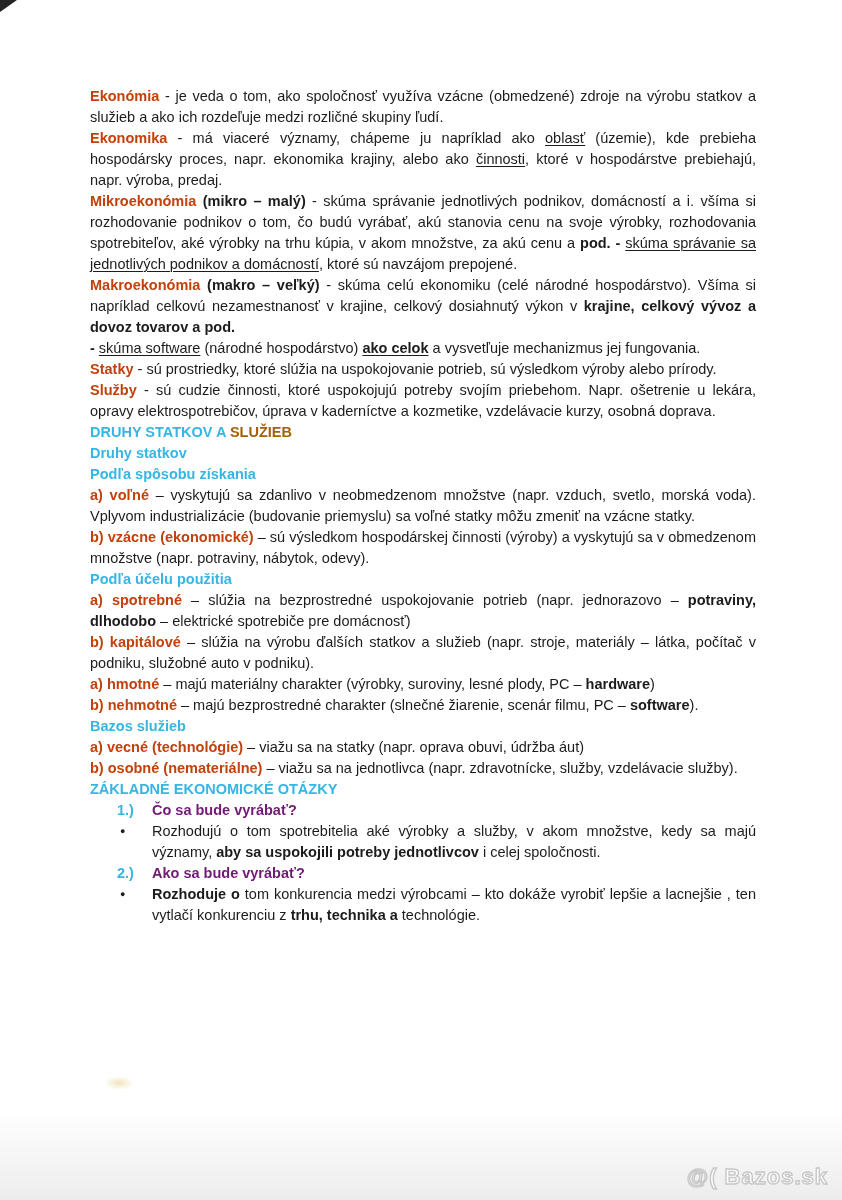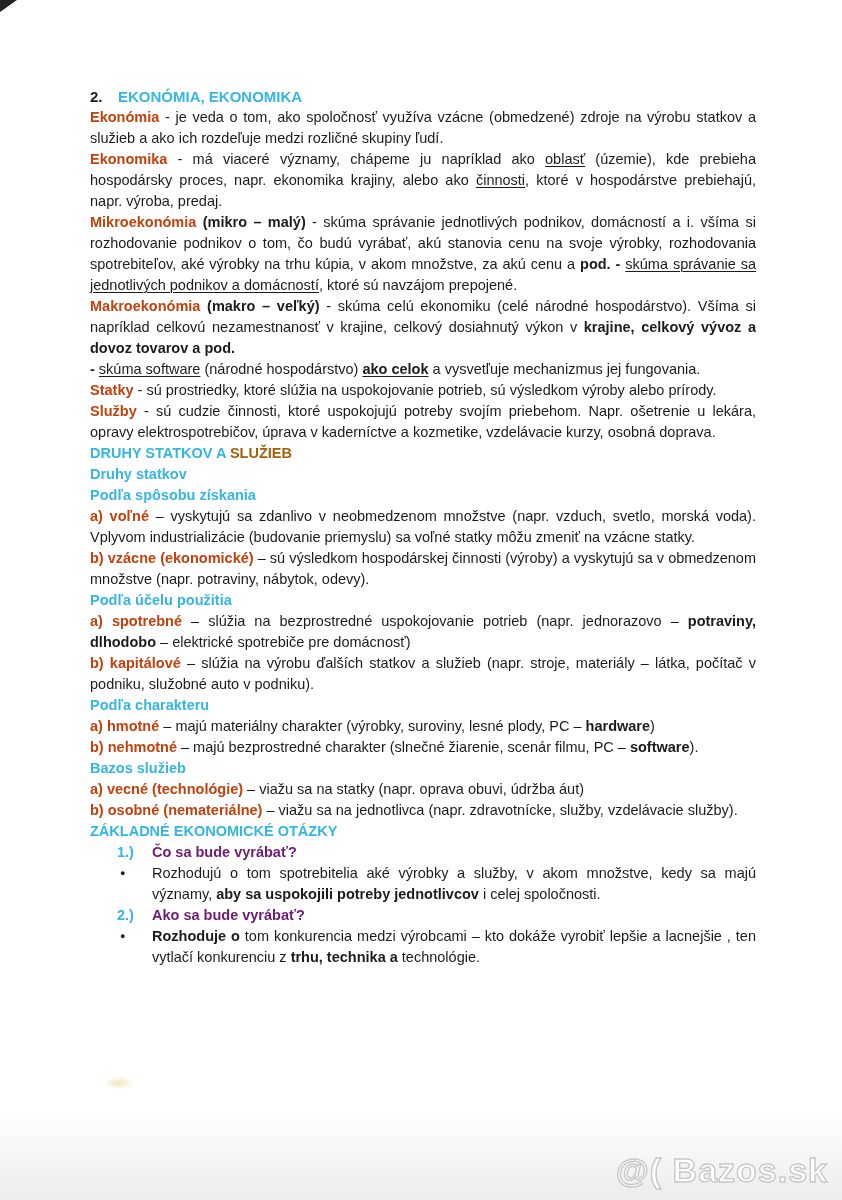--- a/index.html
+++ b/index.html
@@ -19,41 +19,38 @@
   .u{text-decoration:underline;text-underline-offset:2px;text-decoration-thickness:1.4px;}
   .bu{font-weight:700;text-decoration:underline;text-underline-offset:2px;text-decoration-thickness:1.4px;}
   .h{color:#35b6e3;font-weight:700;text-align:left !important;}
   .h-light{color:#a16207;}
   .qrow{display:flex;margin-left:27px;}
   .qnum{flex:none;width:35px;color:#35b6e3;font-weight:700;}
   .qtext{color:#701a75;font-weight:700;}
   .brow{display:flex;}
   .bmark{flex:none;width:32px;margin-left:30px;font-size:9px;line-height:21px;color:#1c1c1c;}
   .btext{flex:1;text-align:justify;}
-  .watermark{position:absolute;right:14px;bottom:10px;font-size:34px;font-weight:700;
+  .watermark{position:absolute;right:14px;bottom:10px;font-size:22px;font-weight:700;
              letter-spacing:1px;color:#ffffff;-webkit-text-stroke:1.4px #c6c6c6;opacity:.95;}
   .corner-artifact{position:absolute;top:0;left:0;width:17px;height:12px;background:#232323;
                    clip-path:polygon(0 0,100% 0,0 100%);}
   .speck-artifact{position:absolute;left:104px;top:1076px;width:30px;height:14px;
                   background:radial-gradient(ellipse,rgba(225,205,120,.5),rgba(225,205,120,0) 70%);}
   .bottom-shade{position:absolute;left:0;right:0;bottom:0;height:88px;pointer-events:none;
                 background:linear-gradient(to bottom,rgba(130,130,130,0) 0%,rgba(130,130,130,0.15) 100%);}
 </style>
 </head>
 <body>
 
 <div class="page">
   <div class="corner-artifact"></div>
   <div class="speck-artifact"></div>
 
   <div class="content">
 
-    <p class="title">
-      <span class="num">2.</span><span class="ttl">EKONÓMIA, EKONOMIKA</span>
-    </p>
 
     <p><span class="lead">Ekonómia</span><span> - je veda o tom, ako spoločnosť využíva vzácne (obmedzené) zdroje na výrobu statkov a služieb a ako ich rozdeľuje medzi rozličné skupiny ľudí.</span></p>
 
     <p class="gap"><span class="lead">Ekonomika</span><span> - má viaceré významy, chápeme ju napríklad ako </span><span class="u">oblasť</span><span> (územie), kde prebieha hospodársky proces, napr. ekonomika krajiny, alebo ako </span><span class="u">činnosti</span><span>, ktoré v hospodárstve prebiehajú, napr. výroba, predaj.</span></p>
 
     <p class="gap"><span class="lead">Mikroekonómia</span><span class="b"> (mikro – malý)</span><span> - skúma správanie jednotlivých podnikov, domácností a i. všíma si rozhodovanie podnikov o tom, čo budú vyrábať, akú stanovia cenu na svoje výrobky, rozhodovania spotrebiteľov, aké výrobky na trhu kúpia, v akom množstve, za akú cenu a </span><span class="b">pod. - </span><span class="u">skúma správanie sa jednotlivých podnikov a domácností</span><span>, ktoré sú navzájom prepojené.</span></p>
 
     <p class="gap"><span class="lead">Makroekonómia</span><span class="b"> (makro – veľký)</span><span> - skúma celú ekonomiku (celé národné hospodárstvo). Všíma si napríklad celkovú nezamestnanosť v krajine, celkový dosiahnutý výkon v </span><span class="b">krajine, celkový vývoz a dovoz tovarov a pod.</span></p>
     <p><span class="b">- </span><span class="u">skúma software</span><span> (národné hospodárstvo) </span><span class="bu">ako celok</span><span> a vysvetľuje mechanizmus jej fungovania.</span></p>
 
@@ -65,21 +62,20 @@
     <p class="h">Druhy statkov</p>
     <p class="h">Podľa spôsobu získania</p>
 
     <p><span class="lead">a) voľné</span><span> – vyskytujú sa zdanlivo v neobmedzenom množstve (napr. vzduch, svetlo, morská voda). Vplyvom industrializácie (budovanie priemyslu) sa voľné statky môžu zmeniť na vzácne statky.</span></p>
     <p><span class="lead">b) vzácne (ekonomické)</span><span> – sú výsledkom hospodárskej činnosti (výroby) a vyskytujú sa v obmedzenom množstve (napr. potraviny, nábytok, odevy).</span></p>
 
     <p class="h gap-md">Podľa účelu použitia</p>
     <p><span class="lead">a) spotrebné</span><span> – slúžia na bezprostredné uspokojovanie potrieb (napr. jednorazovo – </span><span class="b">potraviny, dlhodobo</span><span> – elektrické spotrebiče pre domácnosť)</span></p>
     <p><span class="lead">b) kapitálové</span><span> – slúžia na výrobu ďalších statkov a služieb (napr. stroje, materiály – látka, počítač v podniku, služobné auto v podniku).</span></p>
 
-    <p class="h gap-lg">Podľa charakteru</p>
     <p><span class="lead">a) hmotné</span><span> – majú materiálny charakter (výrobky, suroviny, lesné plody, PC – </span><span class="b">hardware</span><span>)</span></p>
     <p><span class="lead">b) nehmotné</span><span> – majú bezprostredné charakter (slnečné žiarenie, scenár filmu, PC – </span><span class="b">software</span><span>).</span></p>
 
     <p class="h gap-md">Bazos služieb</p>
     <p><span class="lead">a) vecné (technológie)</span><span> – viažu sa na statky (napr. oprava obuvi, údržba áut)</span></p>
     <p><span class="lead">b) osobné (nemateriálne)</span><span> – viažu sa na jednotlivca (napr. zdravotnícke, služby, vzdelávacie služby).</span></p>
 
     <p class="h gap-md">ZÁKLADNÉ EKONOMICKÉ OTÁZKY</p>
 
     <div class="qrow">

